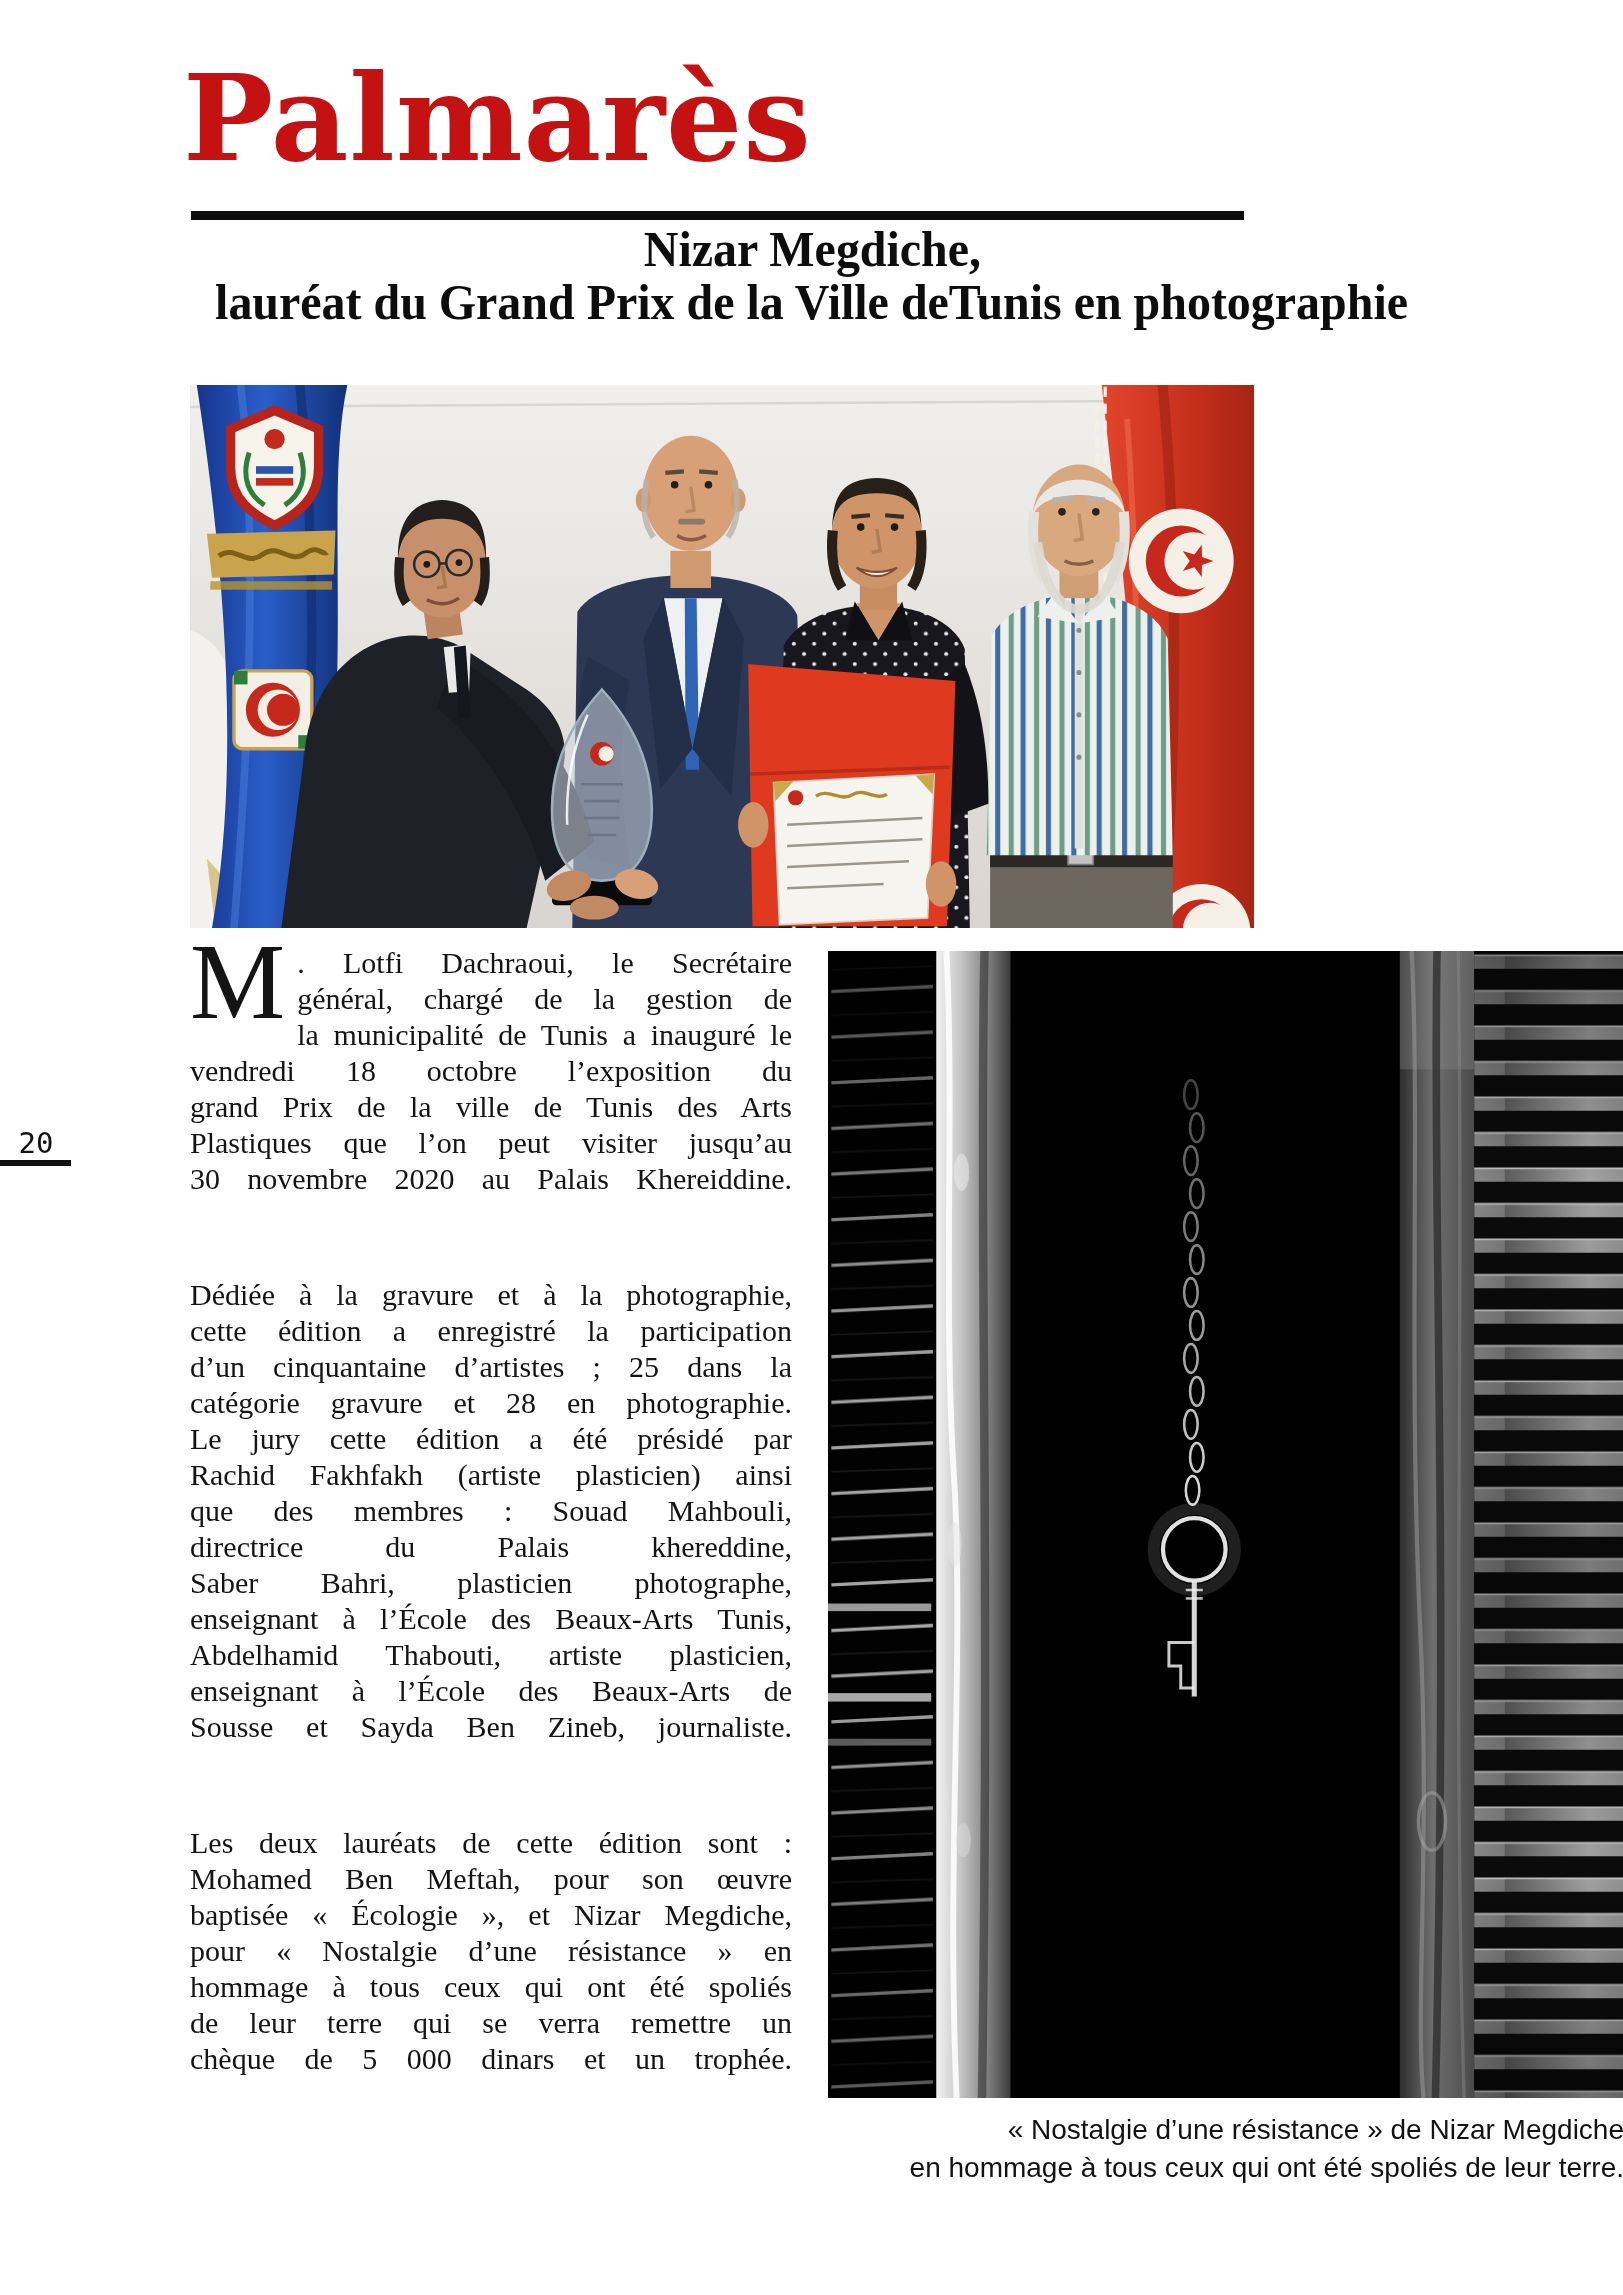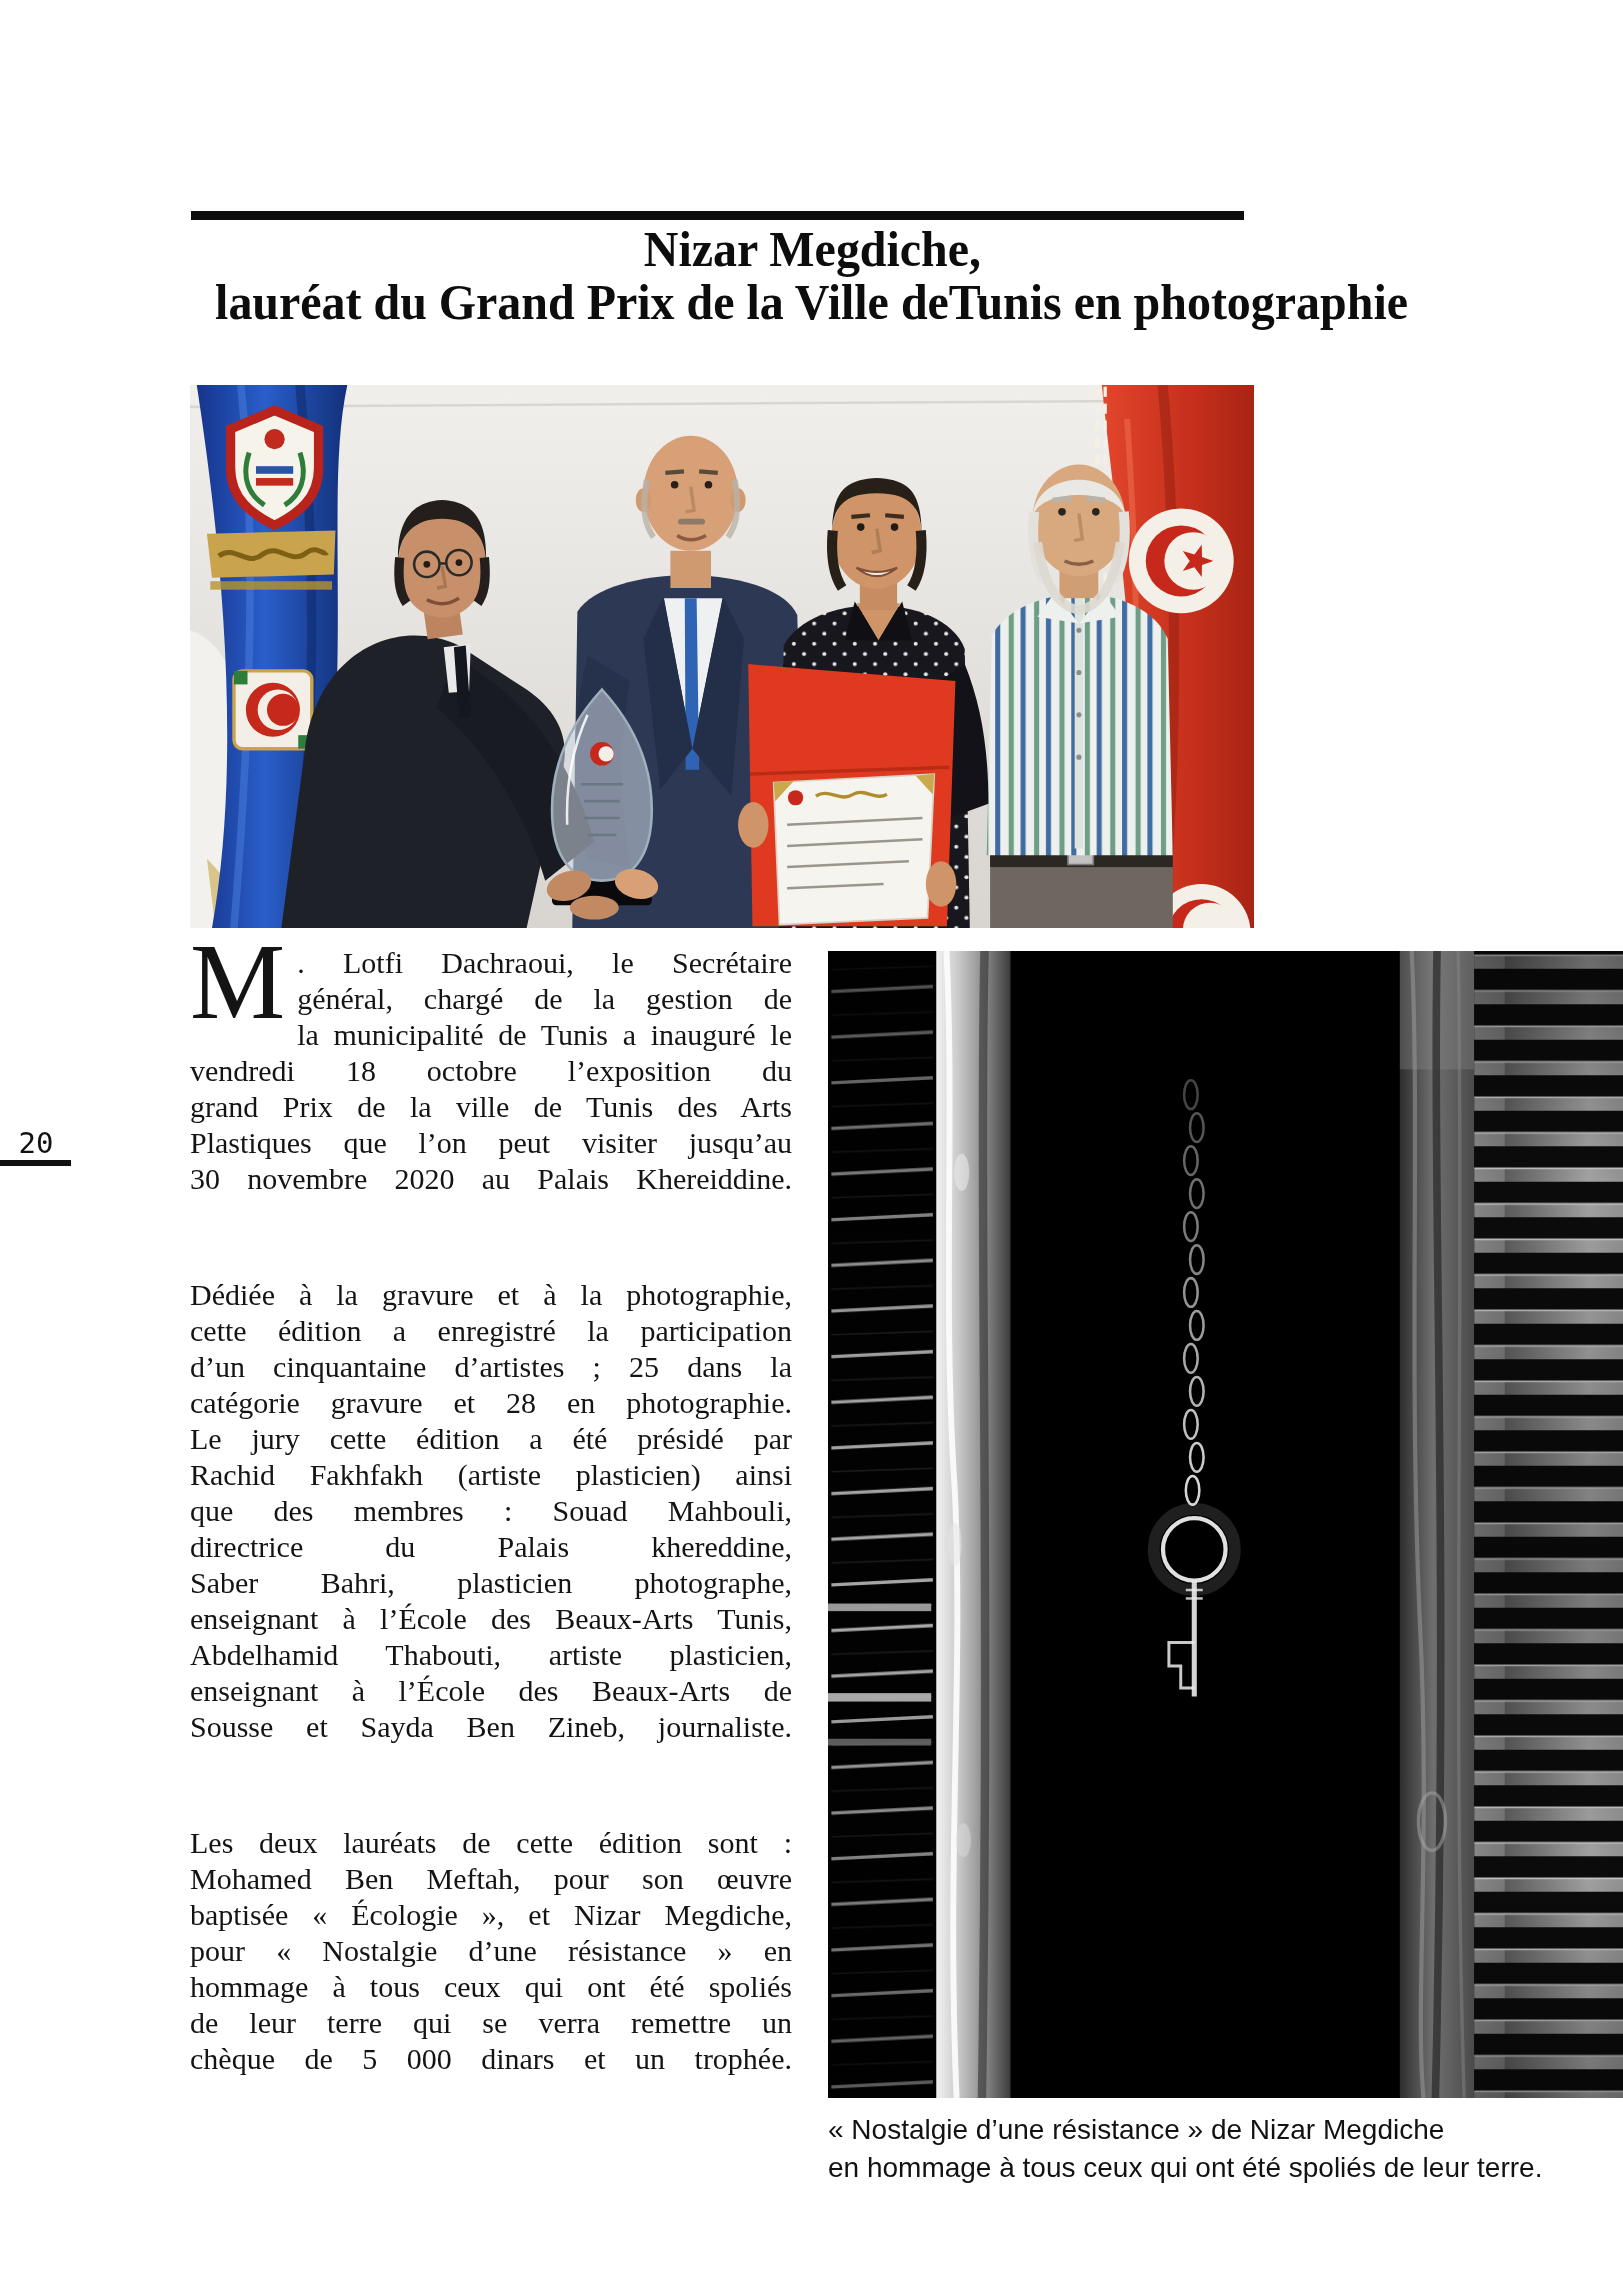--- a/index.html
+++ b/index.html
@@ -29,29 +29,30 @@
 
   
   .article{position:absolute;left:190px;top:945px;width:602px;
         font-size:30px;line-height:36px;text-align:justify;text-align-last:justify;color:#141414;}
   .para{margin:0 0 80px 0;}
   .ptext{white-space:pre-line;}
   .dropcap{float:left;height:74px;font-size:107px;line-height:74px;padding-right:12px;
         font-family:"Liberation Serif",serif;color:#141414;}
 
   
-  .caption{position:absolute;left:828px;top:2111px;width:796px;text-align:left;
+  .caption{position:absolute;left:828px;top:2111px;width:796px;text-align:right;
         font-family:"Liberation Sans",sans-serif;font-size:28px;line-height:38px;
         color:#121212;white-space:pre-line;}
 </style>
 </head>
 <body>
 
 <div class="page">
 
+  <div class="section-title">Palmarès</div>
   <div class="section-rule"></div>
 
   <div class="headline">
     <div><span class="cond">Nizar Megdiche,</span></div>
     <div><span class="cond">lauréat du Grand Prix de la Ville deTunis en photographie</span></div>
   </div>
 
   <div class="photo-color">
     <svg viewBox="0 0 1258 642" preserveAspectRatio="none">
       <defs>

